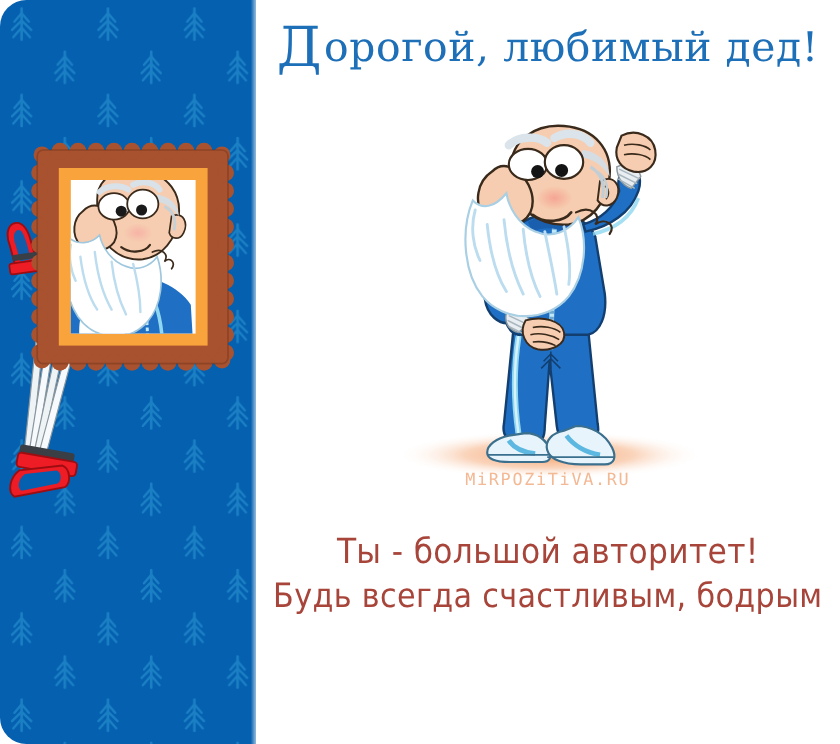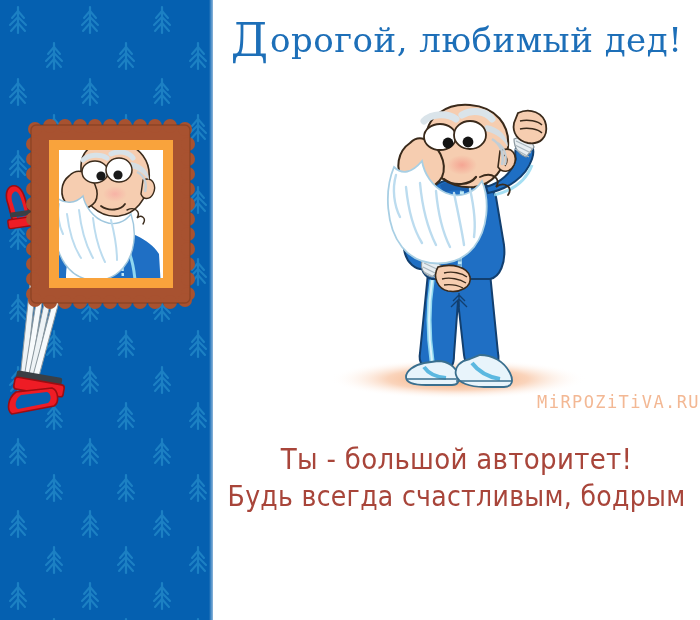--- a/index.html
+++ b/index.html
@@ -9,20 +9,21 @@
   }
   body {
     font-family: "DejaVu Sans", sans-serif;
   }
   #card {
     position: relative;
     width: 700px;
     height: 620px;
     background: #ffffff;
     overflow: hidden;
+    border-radius: 22px;
   }
 
   
   #left-panel {
     position: absolute;
     left: 0; top: 0;
     width: 213px;
     height: 620px;
     background: #0560b0;
     overflow: hidden;
@@ -83,23 +84,23 @@
   #hero {
     position: absolute;
     left: 115px; top: 95px;
     width: 260px; height: 310px;
   }
 
   #watermark {
     position: absolute;
     left: 0; top: 392px;
     width: 487px;
-    text-align: right;
+    text-align: center;
     font-family: "DejaVu Sans Mono", monospace;
-    font-size: 17px;
+    font-size: 14px;
     letter-spacing: 1.4px;
     color: #f3b894;
   }
 
   #message {
     position: absolute;
     left: 0; top: 440px;
     width: 487px;
     text-align: center;
     color: #a8453a;

